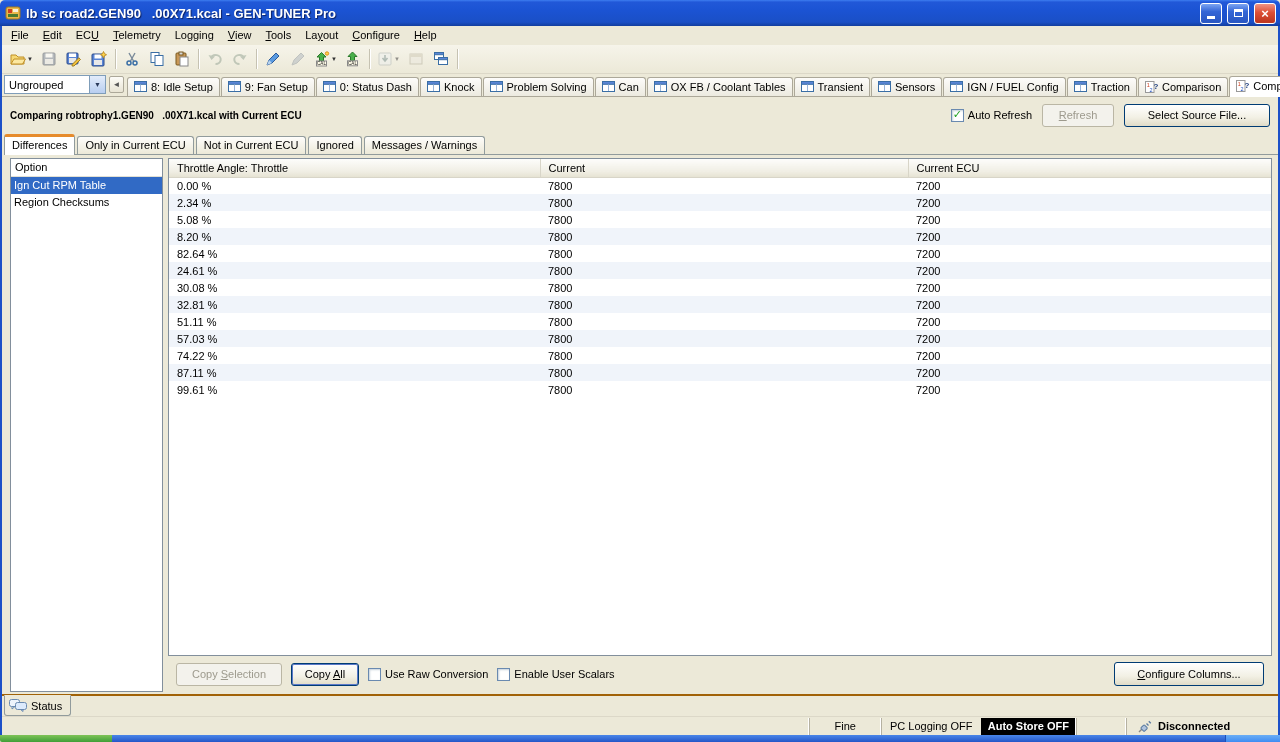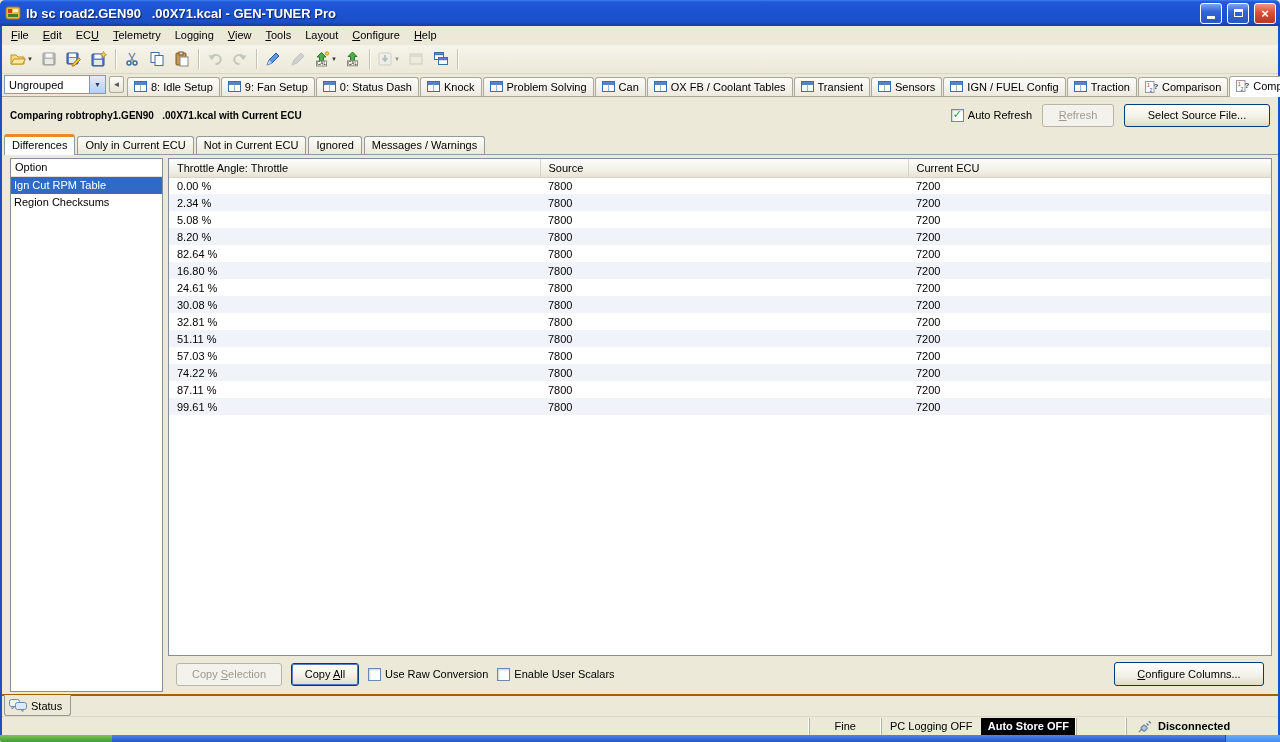--- a/index.html
+++ b/index.html
@@ -497,21 +497,21 @@
         <div class="table-wrap">
           <table class="diff">
             <colgroup>
                 <col class="c1">
                 <col class="c2">
                 <col class="c3">
               </colgroup>
             <thead>
               <tr>
                 <th>Throttle Angle: Throttle</th>
-                <th>Source</th>
+                <th>Current</th>
                 <th>Current ECU</th>
               </tr>
             </thead>
             <tbody>
 
                 <tr>
                   <td>0.00 %</td>
                   <td>7800</td>
                   <td>7200</td>
                 </tr>
@@ -533,25 +533,20 @@
                   <td>7800</td>
                   <td>7200</td>
                 </tr>
 
                 <tr>
                   <td>82.64 %</td>
                   <td>7800</td>
                   <td>7200</td>
                 </tr>
 
-                <tr>
-                  <td>16.80 %</td>
-                  <td>7800</td>
-                  <td>7200</td>
-                </tr>
 
                 <tr>
                   <td>24.61 %</td>
                   <td>7800</td>
                   <td>7200</td>
                 </tr>
 
                 <tr>
                   <td>30.08 %</td>
                   <td>7800</td>

